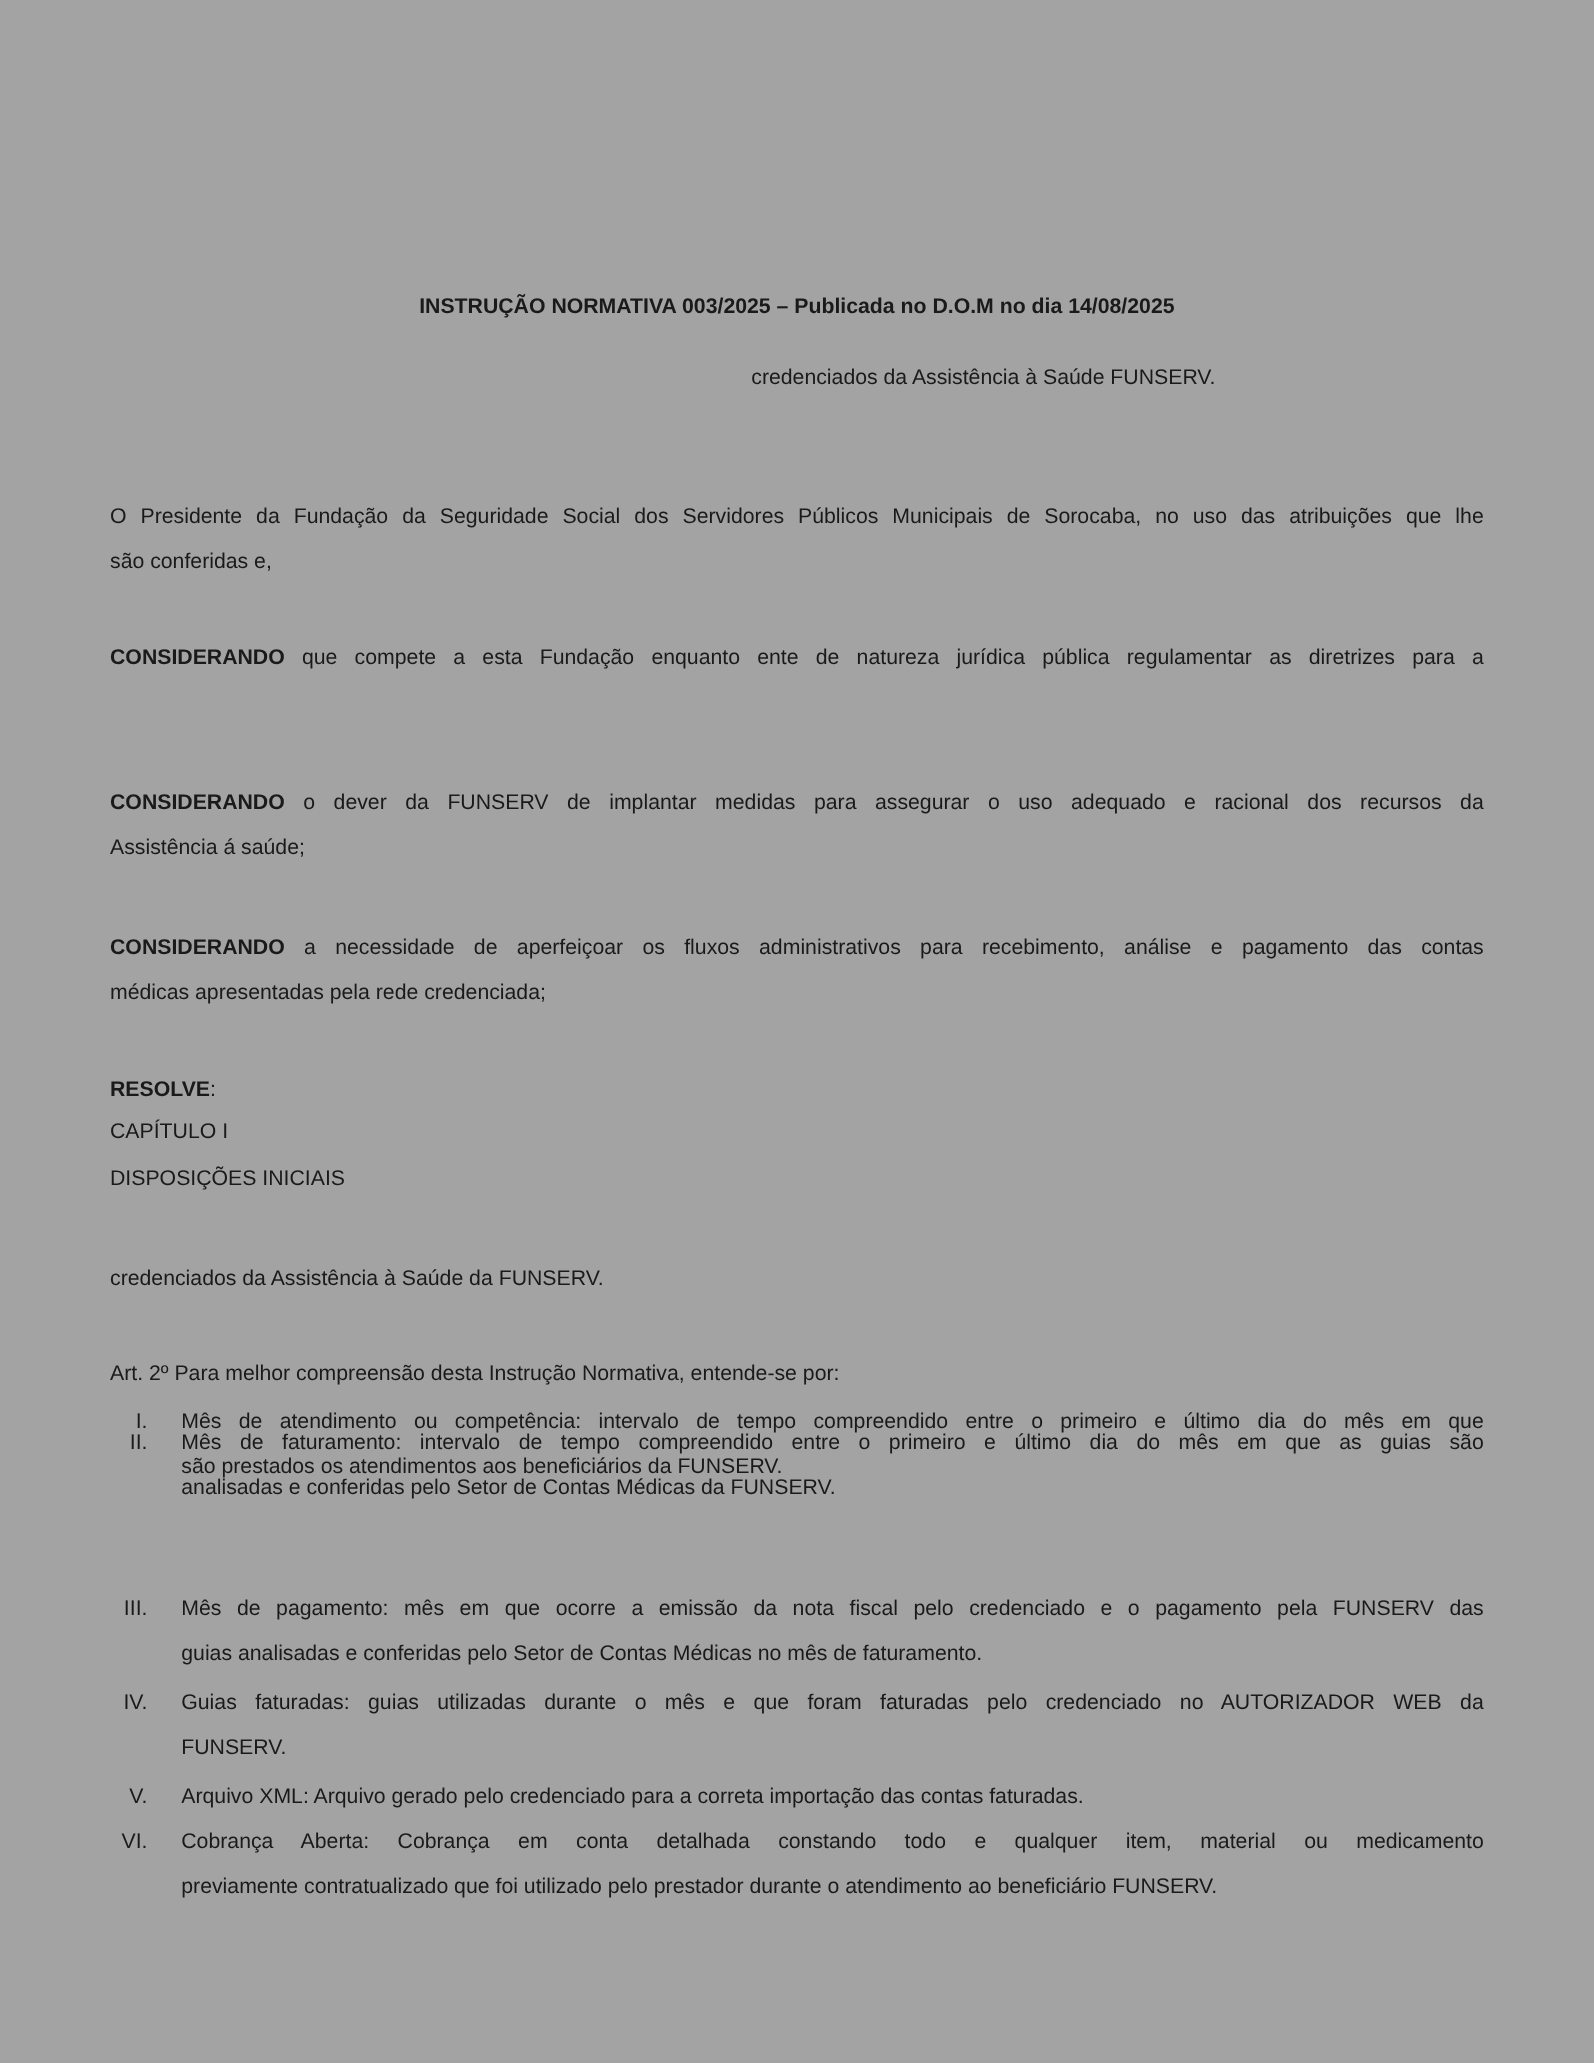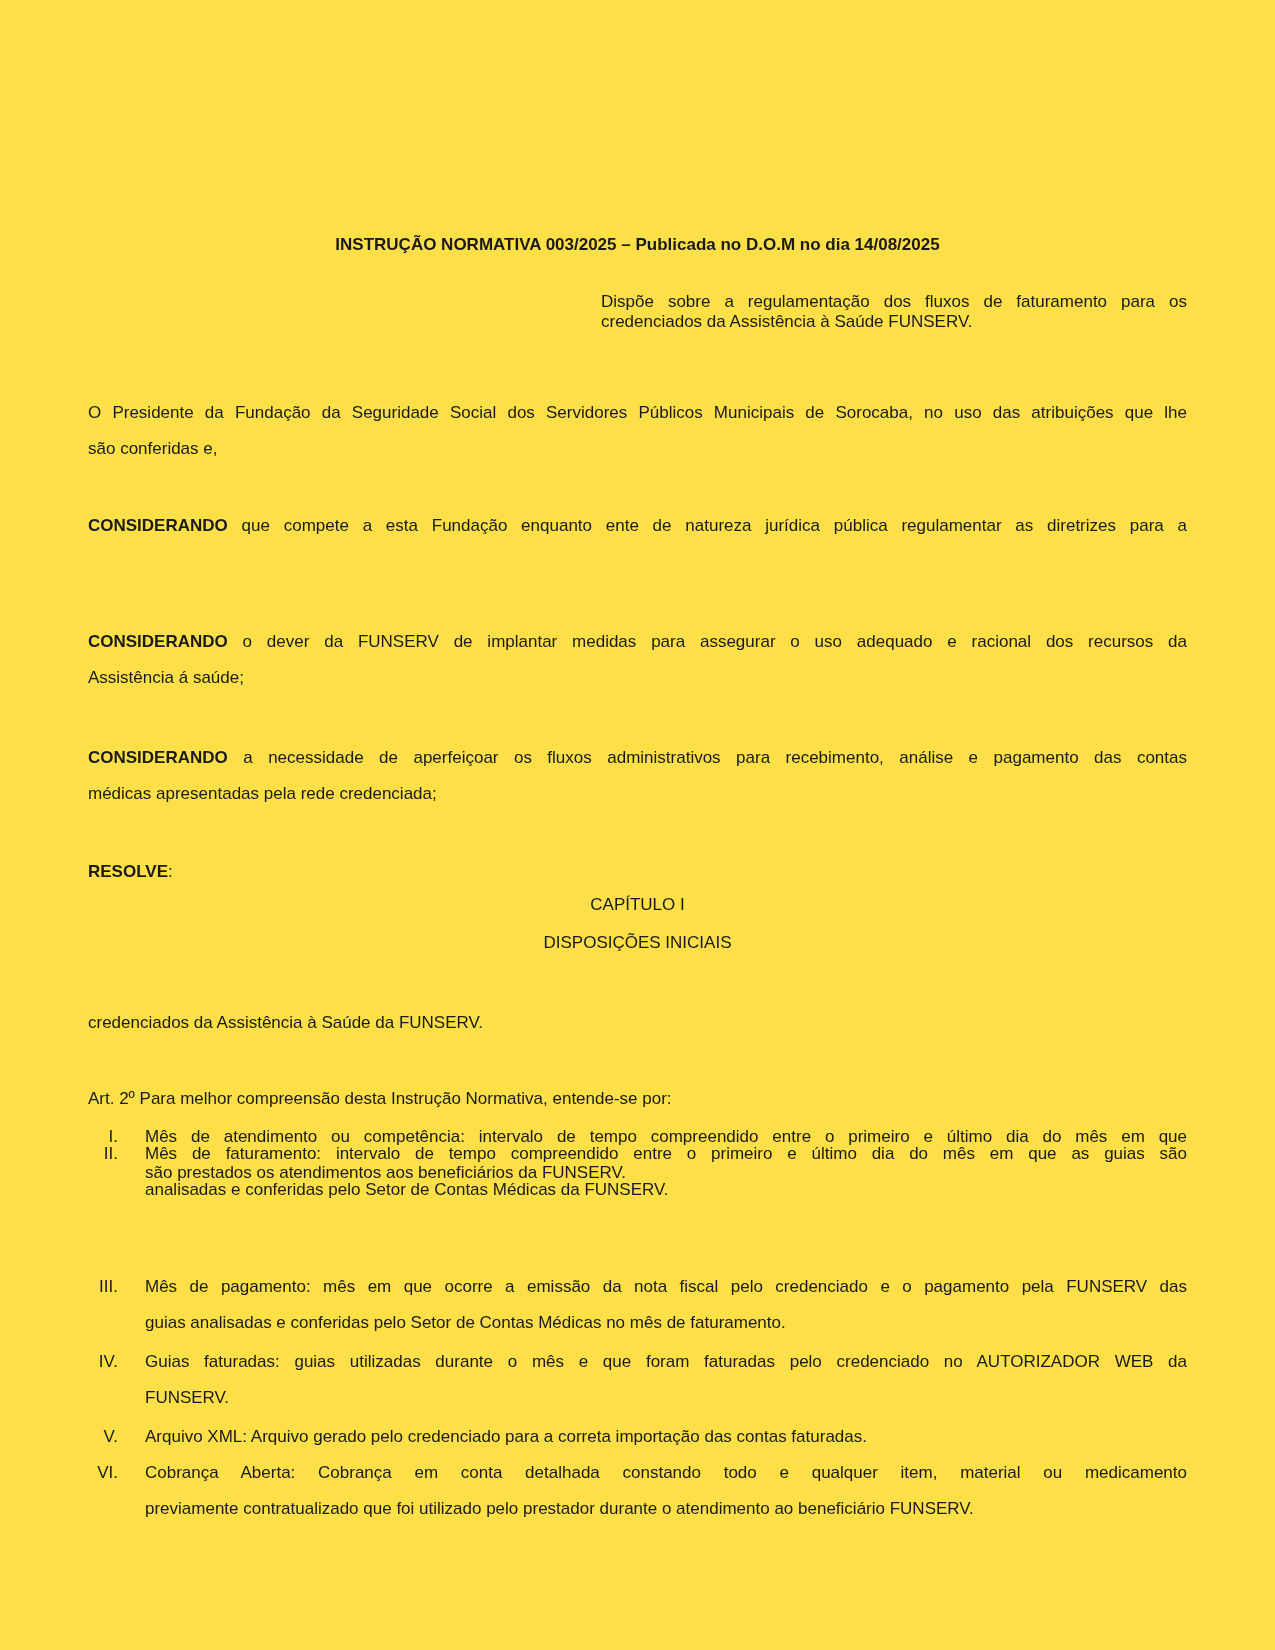--- a/index.html
+++ b/index.html
@@ -1,29 +1,29 @@
 <!DOCTYPE html>
 <html lang="pt-BR"><head>
 <meta charset="utf-8">
 <style>
   html, body { margin: 0; padding: 0; background: #ffffff; }
   .page {
     position: relative;
     width: 1275px;
     height: 1650px;
-    background: #fde047;
+    background: #a3a3a3;
     font-family: "Liberation Sans", "DejaVu Sans", sans-serif;
     font-size: 17px;
     color: #1a1a1a;
     overflow: hidden;
   }
   .blk { position: absolute; left: 88px; width: 1099px; }
   .ln  { height: 36px; line-height: 36px; overflow: hidden; }
   .j   { text-align: justify; text-align-last: justify; }
-  .ctr { text-align: center; }
+  .ctr { }
   .b   { font-weight: 700; }
   .doc-title {
     position: absolute; left: 88px; top: 231px; width: 1099px;
     height: 28px; line-height: 28px;
     text-align: center; font-weight: 700;
   }
   .epigraph { position: absolute; left: 601px; top: 292px; width: 586px; }
   .epigraph .ln { height: 20px; line-height: 20px; }
   .item { position: absolute; left: 88px; width: 1099px; }
   .item .marker {
@@ -33,21 +33,20 @@
   .item .itext { margin-left: 57px; }
 </style>
 </head>
 <body>
 
 <div class="page">
 
   <div class="doc-title">INSTRUÇÃO NORMATIVA 003/2025 – Publicada no D.O.M no dia 14/08/2025</div>
 
   <div class="epigraph">
-    <div class="ln j">Dispõe sobre a regulamentação dos fluxos de faturamento para os</div>
     <div class="ln">credenciados da Assistência à Saúde FUNSERV.</div>
   </div>
 
   <div class="blk" style="top:395px">
     <div class="ln j">O Presidente da Fundação da Seguridade Social dos Servidores Públicos Municipais de Sorocaba, no uso das atribuições que lhe</div>
     <div class="ln">são conferidas e,</div>
   </div>
 
   <div class="blk" style="top:508px">
     <div class="ln j"><span class="b">CONSIDERANDO</span><span> que compete a esta Fundação enquanto ente de natureza jurídica pública regulamentar as diretrizes para a</span></div>

